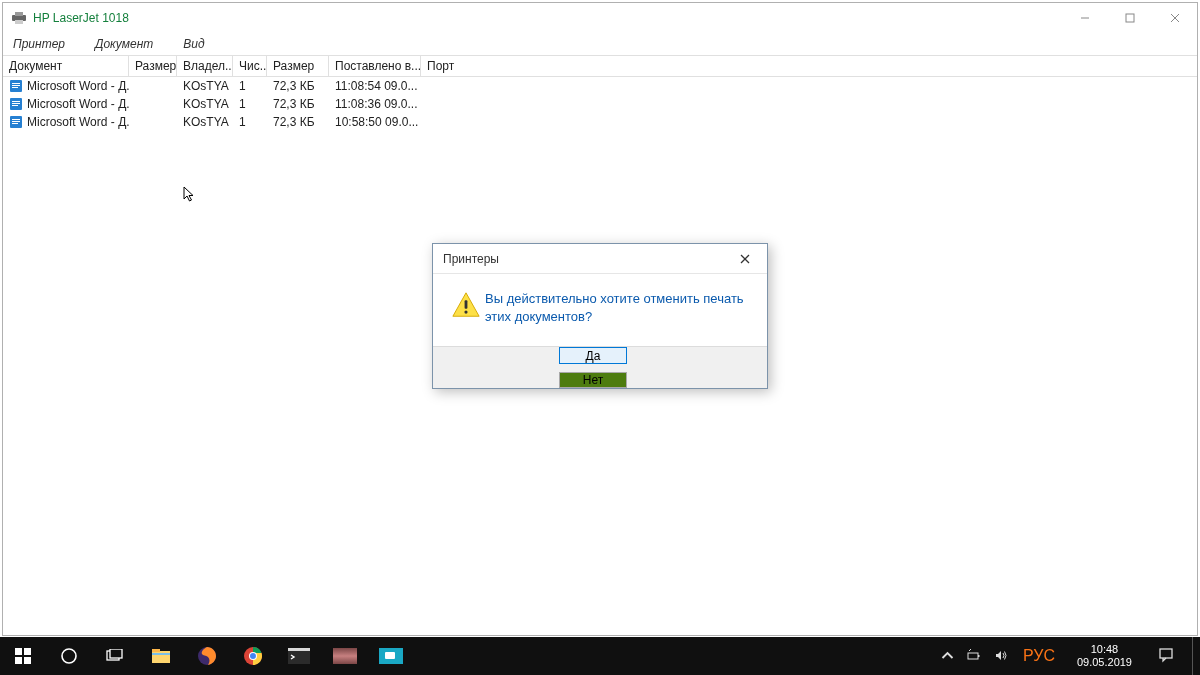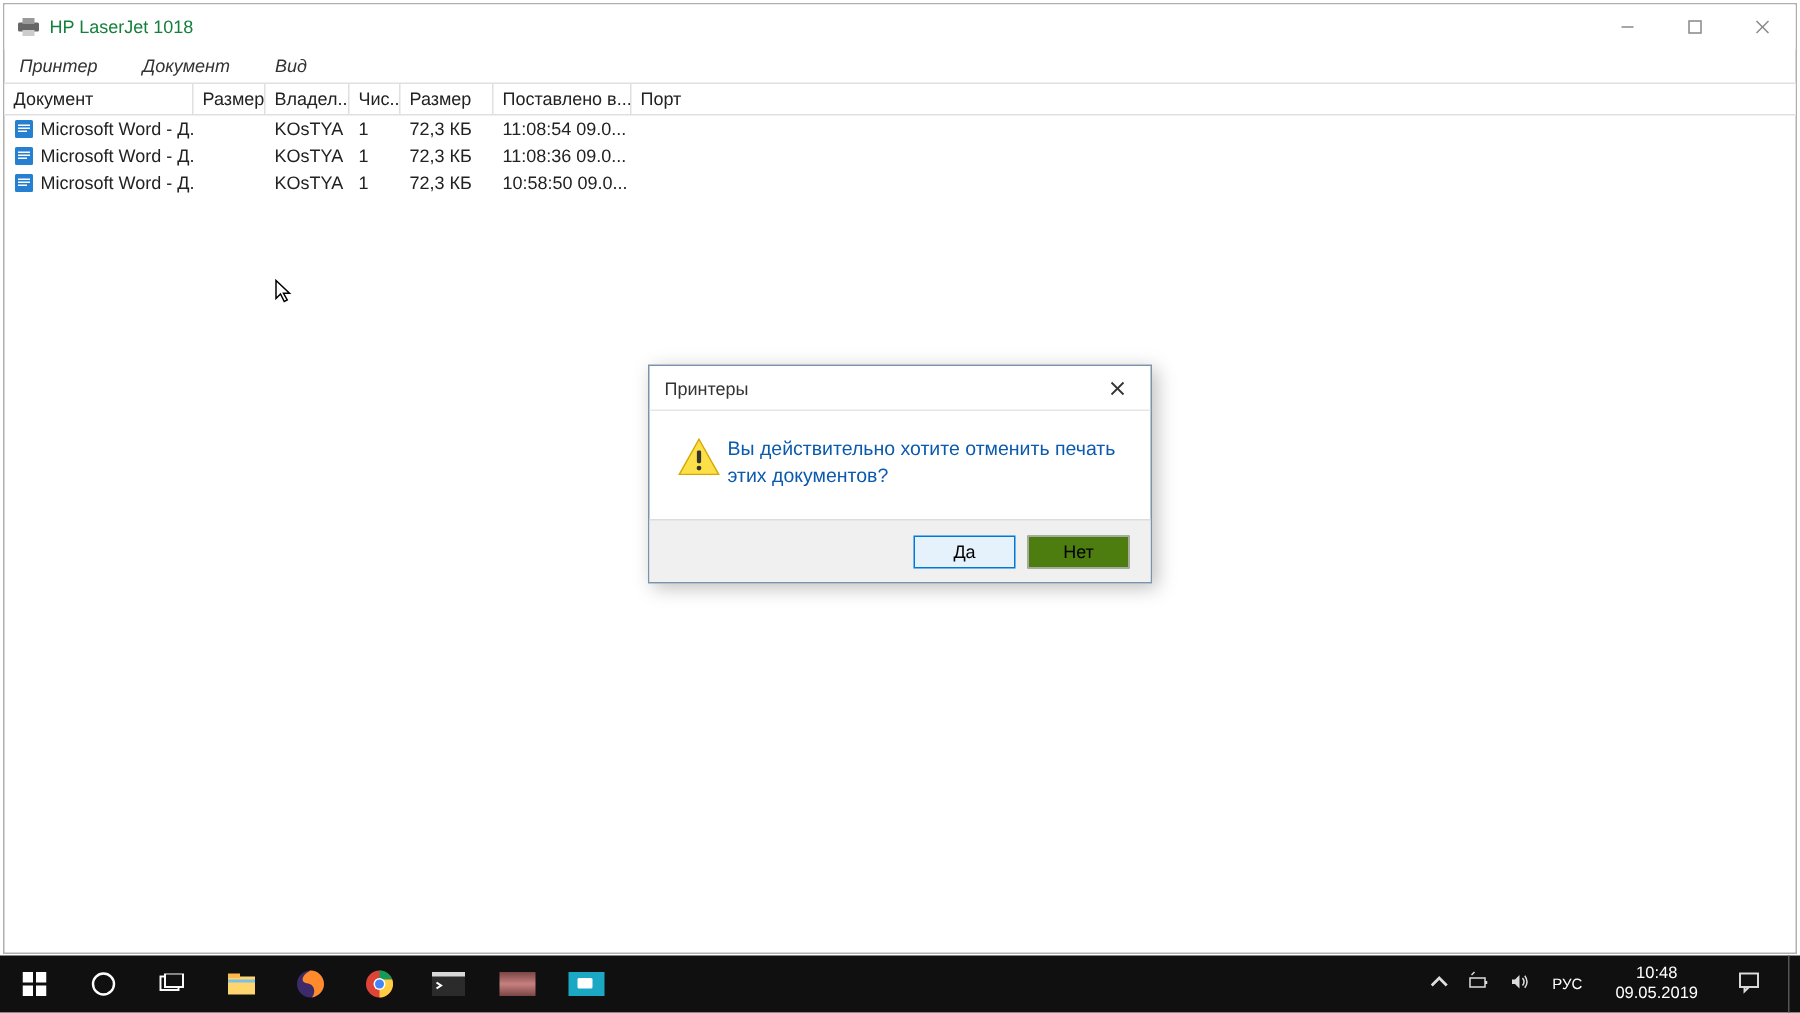--- a/index.html
+++ b/index.html
@@ -51,21 +51,21 @@
   }
   .dlg-title {
     height: 30px; display: flex; align-items: center; padding: 0 8px 0 10px; font-size: 12px; color: #333; border-bottom: 1px solid #e6e6e6;
   }
   .dlg-title span:first-child { flex: 1; }
   .dlg-close { width: 28px; height: 24px; display: flex; align-items: center; justify-content: center; color: #333; }
   .dlg-close svg { width: 10px; height: 10px; }
   .dlg-body { padding: 16px 18px 20px 18px; display: flex; gap: 4px; align-items: flex-start; }
   .warn-icon { width: 30px; height: 30px; flex-shrink: 0; }
   .dlg-text { font-size: 13px; color: #0b5aad; line-height: 1.4; }
-  .dlg-footer { height: 42px; background: #f0f0f0; border-top: 1px solid #dcdcdc; display: flex; align-items: center; justify-content: flex-end; padding-right: 14px; gap: 8px; }
+  .dlg-footer { height: 42px; background: #f0f0f0; border-top: 1px solid #dcdcdc; display: flex; align-items: center; justify-content: flex-end; padding-right: 14px; gap: 8px; flex-direction: column; }
   .dbtn { width: 68px; height: 22px; font-size: 12px; background: #4d7c0f; border: 1px solid #a8a8a8; display: flex; align-items: center; justify-content: center; }
   .dbtn.default { border: 1px solid #0078d7; background: #e5f1fb; }
 
   
   .taskbar {
     position: absolute; left: 0; right: 0; bottom: 0; height: 38px;
     background: #101010; display: flex; align-items: center; color: #fff; font-size: 11px;
   }
   .tbtn { width: 46px; height: 38px; display: flex; align-items: center; justify-content: center; }
   .taskbar .spacer { flex: 1; }
@@ -282,21 +282,21 @@
             <rect x="1" y="5" width="10" height="6" fill="none" stroke="#ddd" stroke-width="1"></rect>
             <rect x="11" y="7" width="1.5" height="2" fill="#ddd"></rect>
             <path d="M2 3 L4 1" stroke="#ddd" stroke-width="1"></path>
           </svg></span>
       <span><svg viewBox="0 0 15 15">
             <path d="M2 6 L4 6 L7 3 L7 12 L4 9 L2 9 Z" fill="#ddd"></path>
             <path d="M9 5 Q11 7.5 9 10" fill="none" stroke="#ddd" stroke-width="1"></path>
             <path d="M10.5 3.5 Q13.5 7.5 10.5 11.5" fill="none" stroke="#ddd" stroke-width="1"></path>
           </svg></span>
     </div>
-    <div style="font-size:10px;color:#ffffff;padding:0 4px;">РУС</div>
+    <div style="font-size:16px;color:#f97316;padding:0 4px;">РУС</div>
     <div class="clock">
       <div>10:48</div>
       <div>09.05.2019</div>
     </div>
     <span style="padding:0 8px;"><svg width="16" height="16" viewBox="0 0 16 16">
           <rect x="2" y="2" width="12" height="9" fill="none" stroke="#ddd" stroke-width="1.3"></rect>
           <path d="M5 11 L5 14 L8 11" fill="none" stroke="#ddd" stroke-width="1.3"></path>
         </svg></span>
     <div class="showdesk"></div>
   </div>

